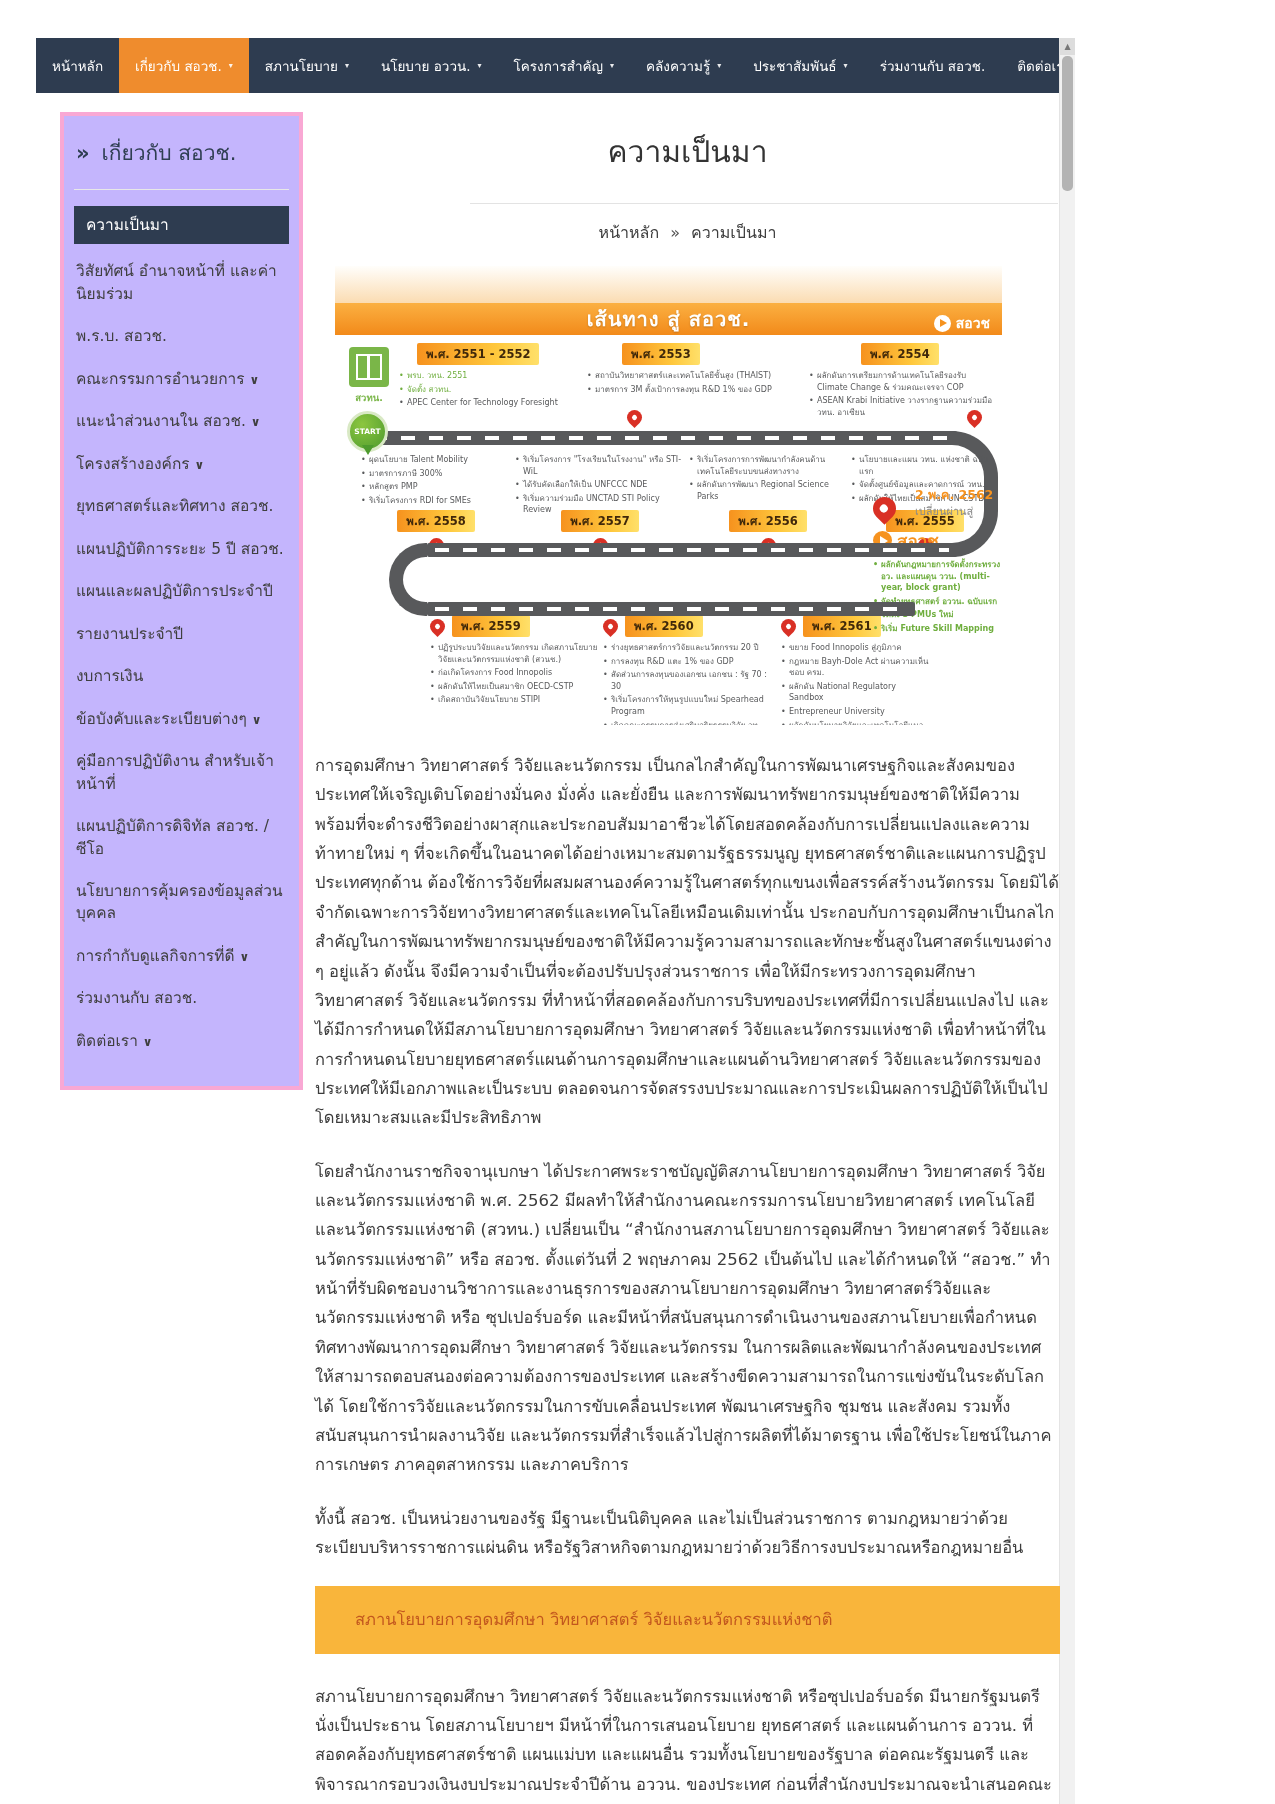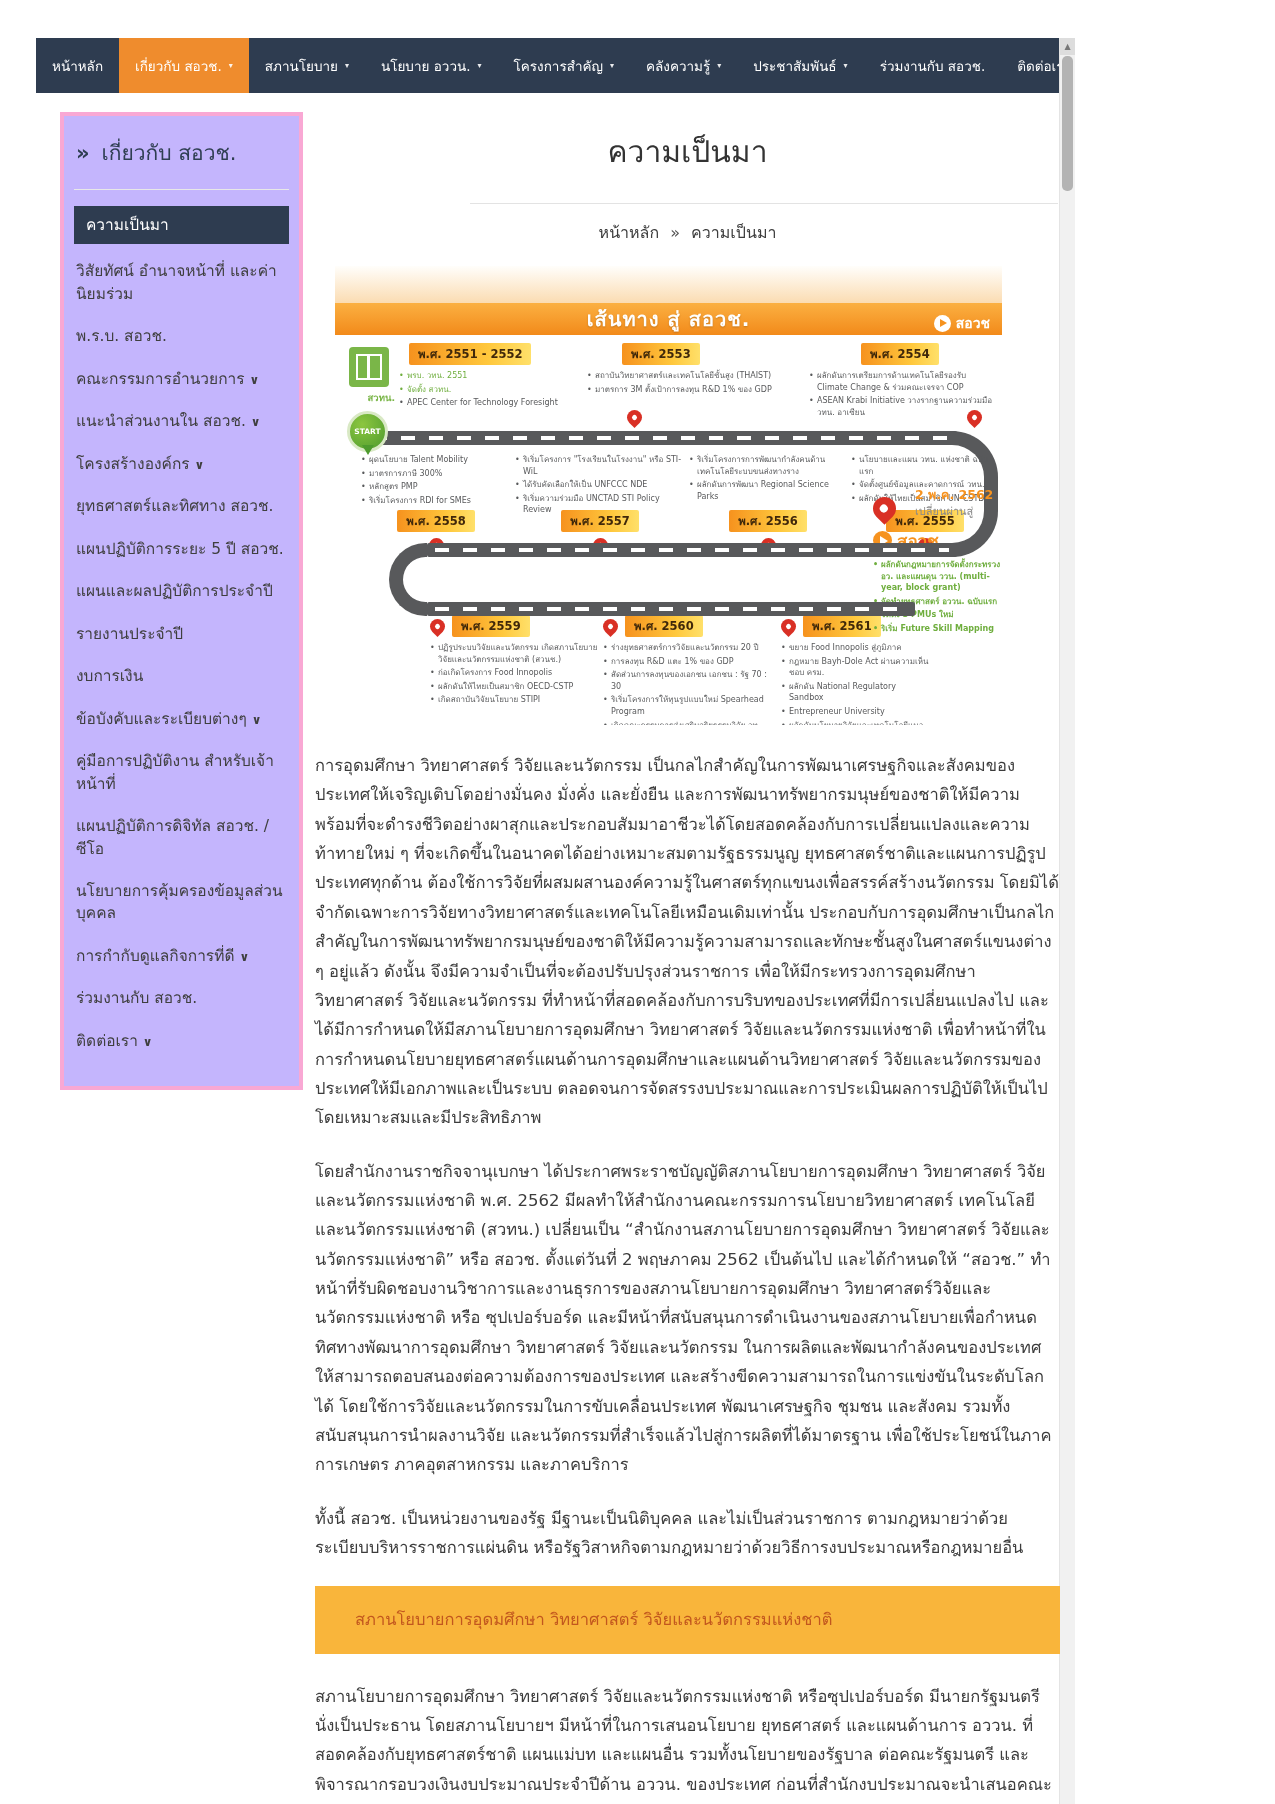--- a/index.html
+++ b/index.html
@@ -60,21 +60,21 @@
 .start::after{content:"";position:absolute;bottom:-12px;left:12px;border:6px solid transparent;border-top:10px solid #4e9b2e}
 .pin{width:15px;height:15px;background:#d93025;border-radius:50% 50% 50% 0;transform:rotate(-45deg);position:relative;display:inline-block}
 .pin::after{content:"";position:absolute;width:5px;height:5px;background:#fff;border-radius:50%;left:5px;top:5px}
 .pin.abs{position:absolute;z-index:2}
 .pin.big{width:23px;height:23px}
 .pin.big::after{width:8px;height:8px;left:7px;top:7px}
 .r2-bullets{height:56px}
 .r2-foot{text-align:center}
 .r2-foot .pin{display:block;margin:6px auto 0}
 .row3-head{display:flex;align-items:center;gap:7px;margin-bottom:3px}
-.org{position:absolute;left:8px;top:84px;width:52px;text-align:right}
+.org{position:absolute;left:8px;top:84px;width:52px;text-align:center}
 .org-box{width:40px;height:40px;margin:0 auto;background:#7ab648;border-radius:4px;position:relative}
 .org-box::before{content:"";position:absolute;inset:7px;border:2.5px solid #fff}
 .org-box::after{content:"";position:absolute;left:18px;top:7px;width:2.5px;height:26px;background:#fff}
 .org-label{color:#7ab648;font-size:9.5px;font-weight:bold;margin-top:3px}
 .finale{position:absolute;left:538px;top:224px;width:129px}
 .fin-head{display:flex;gap:19px;align-items:flex-end}
 .fin-date{color:#f6921e;font-weight:bold;font-size:12.5px;line-height:1.2}
 .fin-cap{color:#8a8a8a;font-size:11px}
 .fin-brand{display:flex;align-items:center;gap:5px;margin:7px 0 5px}
 .fin-circle{width:19px;height:19px;border-radius:50%;background:#f6921e;position:relative}
@@ -173,21 +173,21 @@
         <span class="ig-brand-text">สอวช</span>
       </span>
     </div>
 
     <div class="org">
       <div class="org-box"></div>
       <div class="org-label">สวทน.</div>
     </div>
 
     <div class="col" id="c1" style="left:64px;top:80px;width:182px">
-      <span class="badge" style="margin-left:10px">พ.ศ. 2551 - 2552</span>
+      <span class="badge" style="margin-left:18px">พ.ศ. 2551 - 2552</span>
       <ul class="ig-bullets">
         <li class="green">พรบ. วทน. 2551</li>
         <li class="green">จัดตั้ง สวทน.</li>
         <li>APEC Center for Technology Foresight</li>
       </ul>
     </div>
     <div class="col" id="c2" style="left:252px;top:80px;width:218px">
       <span class="badge" style="margin-left:35px">พ.ศ. 2553</span>
       <ul class="ig-bullets">
         <li>สถาบันวิทยาศาสตร์และเทคโนโลยีชั้นสูง (THAIST)</li>

